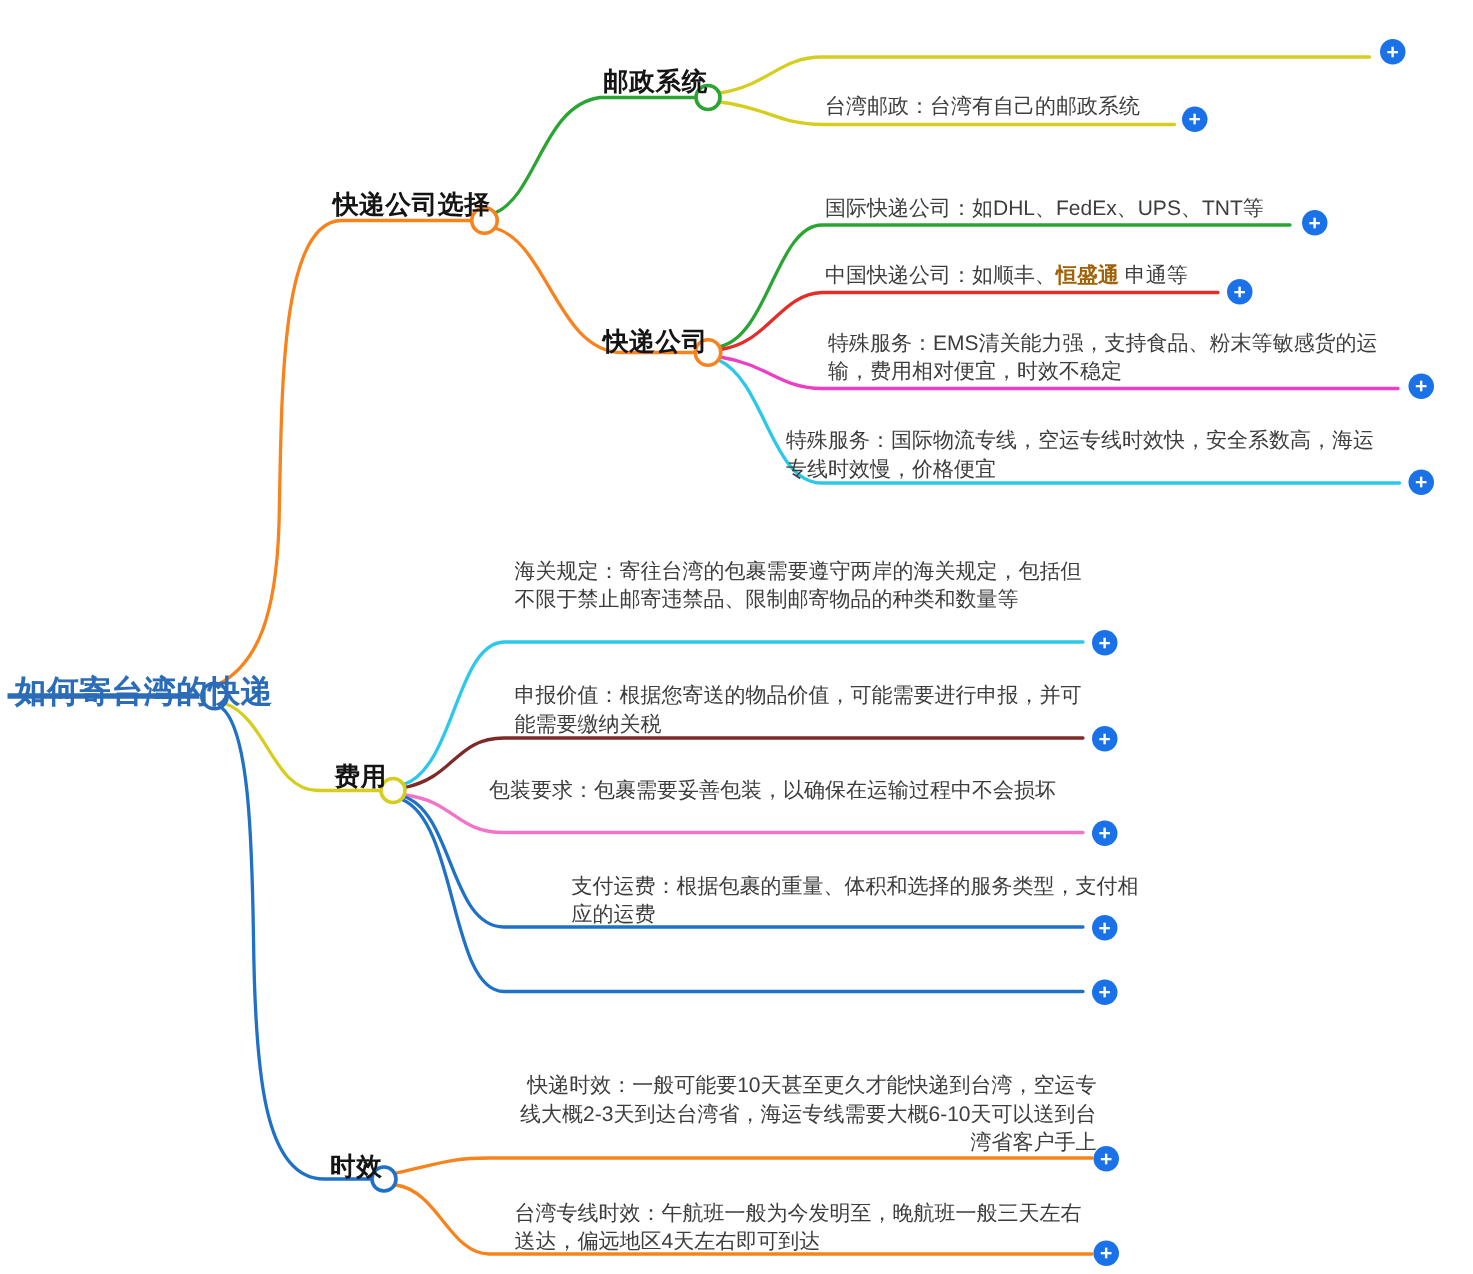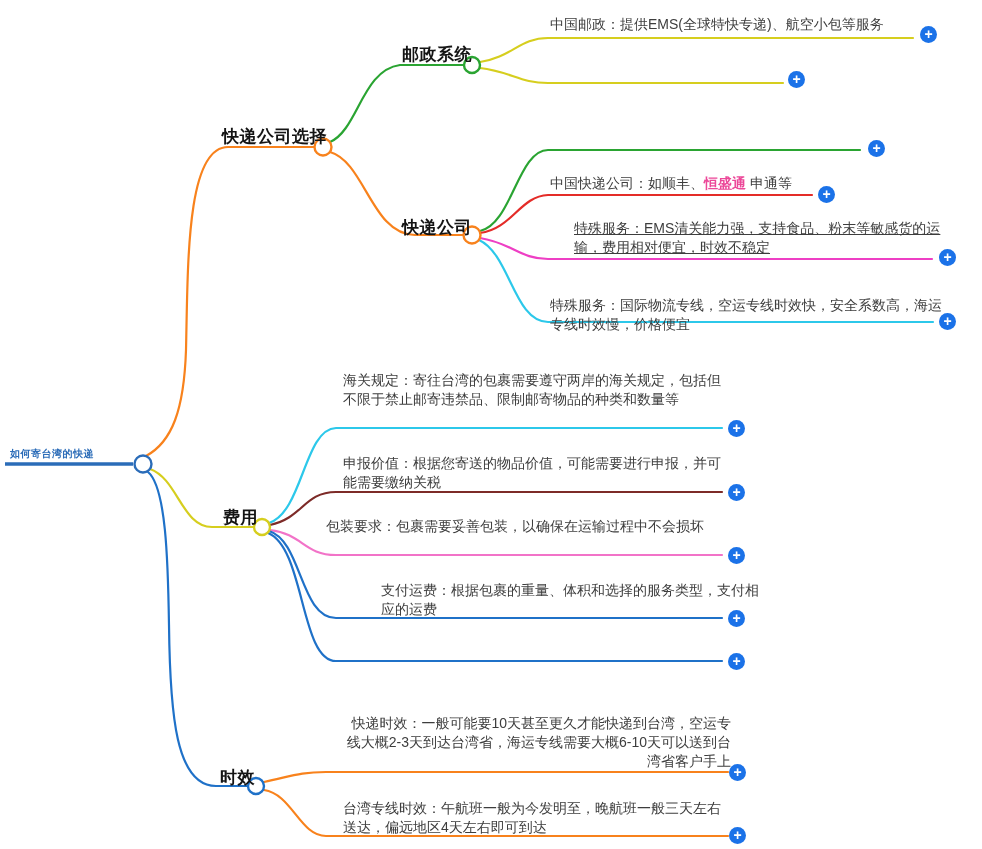--- a/index.html
+++ b/index.html
@@ -14,28 +14,28 @@
   svg.edges path{fill:none;stroke-width:2.2px;stroke-linecap:round;}
   svg.edges path.thick{stroke-width:3.6px;stroke-linecap:butt;}
   svg.edges circle{fill:#ffffff;stroke-width:2.4px;}
   .node-label{
     position:absolute;
     font-size:17px;font-weight:700;color:#141414;
     white-space:nowrap;letter-spacing:0.5px;
   }
   .root-label{
     position:absolute;
-    font-size:10px;font-weight:700;color:#2b6cb8;
+    font-size:21px;font-weight:700;color:#2b6cb8;
     white-space:nowrap;letter-spacing:0.5px;
   }
   .leaf{
     position:absolute;
     font-size:14px;line-height:19px;color:#3d3d3d;
   }
-  .leaf b{font-weight:700;color:#ec4899;margin-top:36px;}
+  .leaf b{font-weight:700;color:#a16207;margin-top:36px;}
   .plus-btn{
     position:absolute;
     width:17px;height:17px;border-radius:50%;
     background:#1b72e8;color:#ffffff;
     font-size:14px;font-weight:700;line-height:16px;
     text-align:center;
     cursor:pointer;
     user-select:none;
   }
 </style>
@@ -80,25 +80,26 @@
     <circle cx="256" cy="786" r="8" stroke="#1f71c8"></circle>
   </svg>
 
   <div class="root-label" style="left:10px;top:447px;">如何寄台湾的快递</div>
   <div class="node-label" style="left:222px;top:125px;">快递公司选择</div>
   <div class="node-label" style="left:402px;top:43px;">邮政系统</div>
   <div class="node-label" style="left:402px;top:216px;">快递公司</div>
   <div class="node-label" style="left:223px;top:506px;">费用</div>
   <div class="node-label" style="left:220px;top:766px;">时效</div>
 
-  <div class="leaf" style="left:550px;top:15px;width:392px;">中国邮政：提供EMS(全球特快专递)、航空小包等服务</div>
+  <div class="leaf" style="left:550px;top:61px;width:392px;">台湾邮政：台湾有自己的邮政系统</div>
 
+  <div class="leaf" style="left:550px;top:129px;width:392px;">国际快递公司：如DHL、FedEx、UPS、TNT等</div>
   <div class="leaf" style="left:550px;top:174px;width:392px;"><span>中国快递公司：如顺丰、</span><b>恒盛通</b><span> 申通等</span></div>
-  <div class="leaf" style="left:574px;top:219px;width:392px;text-decoration:underline;">特殊服务：EMS清关能力强，支持食品、粉末等敏感货的运输，费用相对便宜，时效不稳定</div>
-  <div class="leaf" style="left:550px;top:284px;width:392px;margin-top:12px;">特殊服务：国际物流专线，空运专线时效快，安全系数高，海运专线时效慢，价格便宜</div>
+  <div class="leaf" style="left:552px;top:219px;width:392px;">特殊服务：EMS清关能力强，支持食品、粉末等敏感货的运输，费用相对便宜，时效不稳定</div>
+  <div class="leaf" style="left:524px;top:284px;width:392px;">特殊服务：国际物流专线，空运专线时效快，安全系数高，海运专线时效慢，价格便宜</div>
 
   <div class="leaf" style="left:343px;top:371px;width:388px;">海关规定：寄往台湾的包裹需要遵守两岸的海关规定，包括但不限于禁止邮寄违禁品、限制邮寄物品的种类和数量等</div>
   <div class="leaf" style="left:343px;top:454px;width:388px;">申报价值：根据您寄送的物品价值，可能需要进行申报，并可能需要缴纳关税</div>
   <div class="leaf" style="left:326px;top:517px;width:388px;">包装要求：包裹需要妥善包装，以确保在运输过程中不会损坏</div>
   <div class="leaf" style="left:343px;top:581px;width:388px;margin-left:38px;">支付运费：根据包裹的重量、体积和选择的服务类型，支付相应的运费</div>
 
   <div class="leaf" style="left:343px;top:714px;width:388px;text-align:right;">快递时效：一般可能要10天甚至更久才能快递到台湾，空运专线大概2-3天到达台湾省，海运专线需要大概6-10天可以送到台湾省客户手上</div>
   <div class="leaf" style="left:343px;top:799px;width:388px;">台湾专线时效：午航班一般为今发明至，晚航班一般三天左右送达，偏远地区4天左右即可到达</div>
 
   <div class="plus-btn" style="left:920px;top:26px;">+</div>

